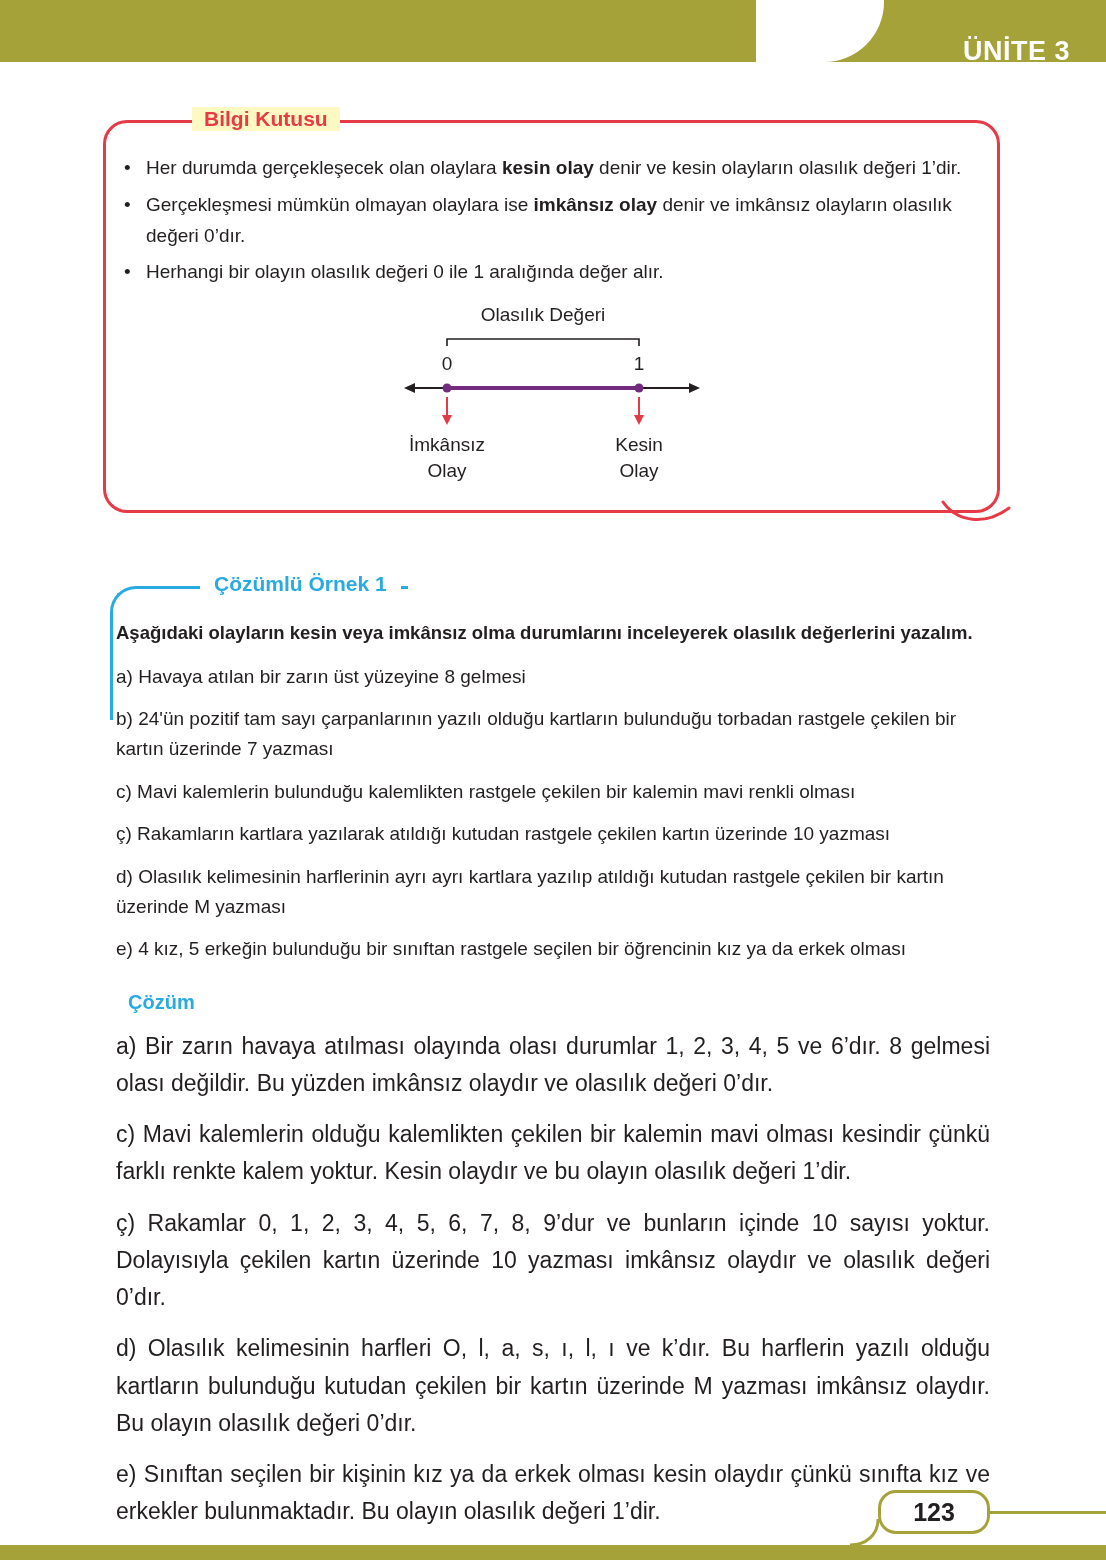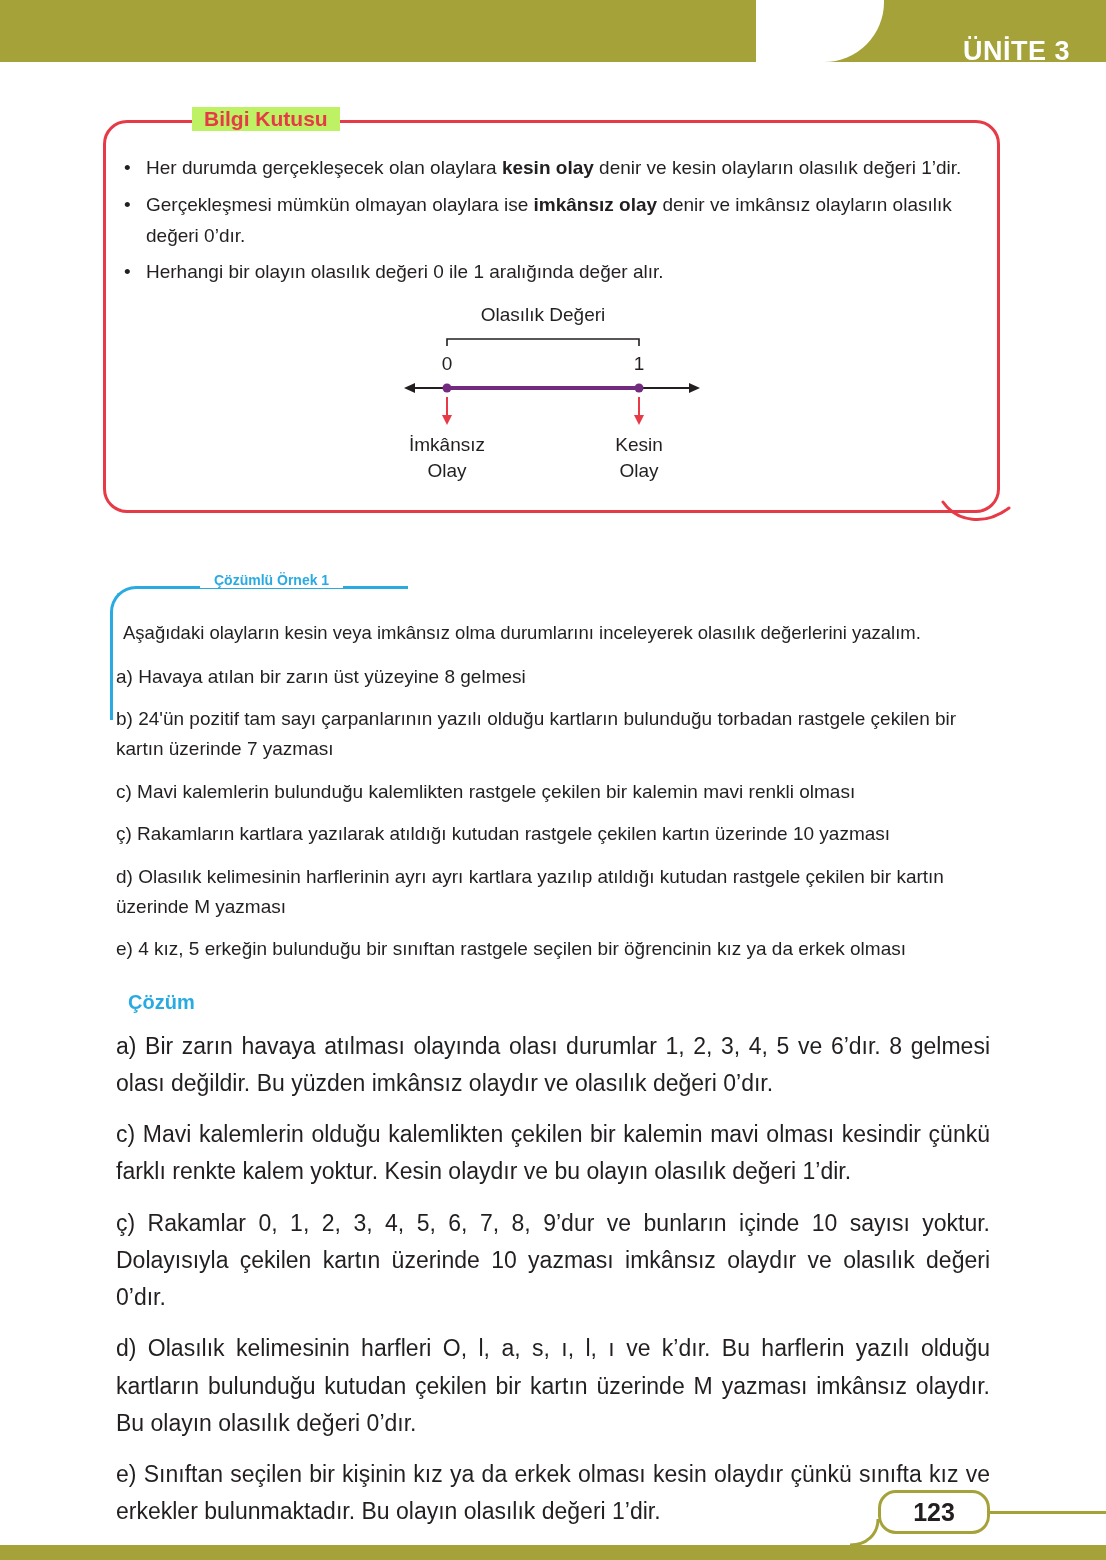--- a/index.html
+++ b/index.html
@@ -15,21 +15,21 @@
   .topbar-notch { position:absolute; left:756px; top:0; width:128px; height:62px; background:#ffffff; border-bottom-right-radius:60px; }
   .unit-title { position:absolute; right:36px; top:50%; transform:translateY(-50%); color:#ffffff; font-size:27px; font-weight:bold; letter-spacing:0.5px;margin-top:20px; }
 
   
   .info-box {
     position:absolute; left:103px; top:120px; width:897px;
     border:3px solid #e63b47; border-radius:24px;
     padding:30px 14px 26px 14px; background:#fff;
   }
   .info-title {
-    position:absolute; top:-16px; left:86px; background:#bef264;
+    position:absolute; top:-16px; left:86px; background:#fef9c3;
     padding:0 12px; color:#e63b47; font-size:21px; font-weight:bold;
   }
   .bullet { display:flex; margin-bottom:6px; font-size:19px; line-height:1.62; }
   .bullet-dot { width:26px; flex:none; text-align:left; padding-left:4px; }
   .bullet-text { flex:1; }
   .flourish { position:absolute; right:-14px; bottom:-18px; }
 
   .diagram-wrap { width:300px; margin:16px auto 0; }
   .dg { overflow:visible; display:block; }
   .dg-t { font-family:"Liberation Sans", sans-serif; font-size:19px; fill:#231f20; }
@@ -37,23 +37,23 @@
   
   .example { position:absolute; left:116px; top:570px; width:874px; }
   .example-head { position:relative; height:38px; margin-bottom:8px; }
   .example-brace {
     position:absolute; left:-6px; top:16px; width:298px; height:134px;
     border-left:3px solid #29abe2; border-top:3px solid #29abe2;
     border-top-left-radius:26px; pointer-events:none;
   }
   .example-title {
     position:absolute; left:84px; top:2px; background:#ffffff;
-    padding:0 14px; color:#29abe2; font-size:14px; font-weight:bold;
+    padding:0 14px; color:#29abe2; font-size:21px; font-weight:bold;
   }
-  .example-intro { font-weight:normal; font-size:18.5px; line-height:1.6; white-space:nowrap; margin:10px 7px 14px; }
+  .example-intro { font-weight:bold; font-size:18.5px; line-height:1.6; white-space:nowrap; margin:10px 0 14px; }
   .example-item { font-size:19px; line-height:1.6; margin:12px 0; }
   .solution-label { color:#29abe2; font-size:20px; font-weight:bold; margin:26px 12px 12px; }
   .solution { font-size:23px; line-height:1.62; margin:14px 0; text-align:justify; }
 
   
   .bottom-bar { position:absolute; left:0; bottom:0; width:1106px; height:15px; background:#a5a23a; }
   .pageno-line { position:absolute; right:0; bottom:46px; width:120px; height:3px; background:#a5a23a; }
   .pageno-curve { position:absolute; right:226px; bottom:15px; }
   .pageno-box {
     position:absolute; right:116px; bottom:26px; width:112px; height:44px;

